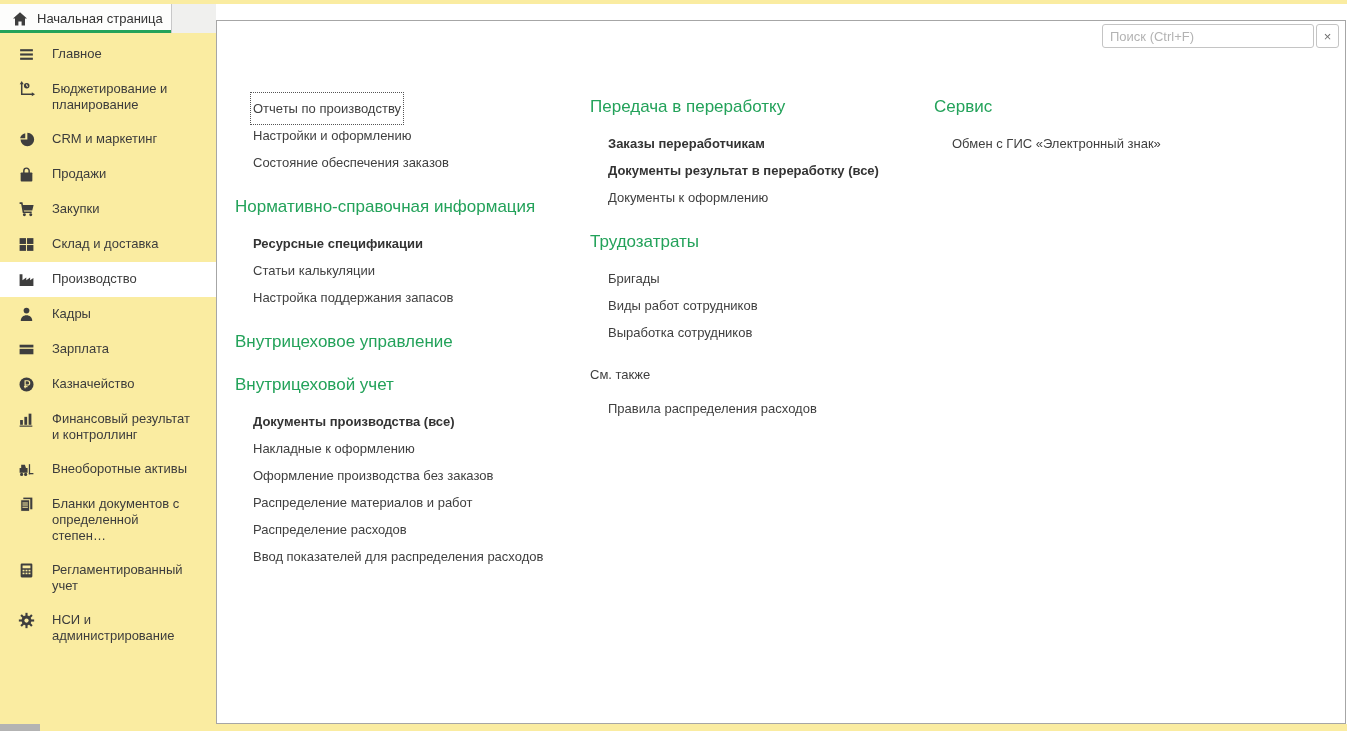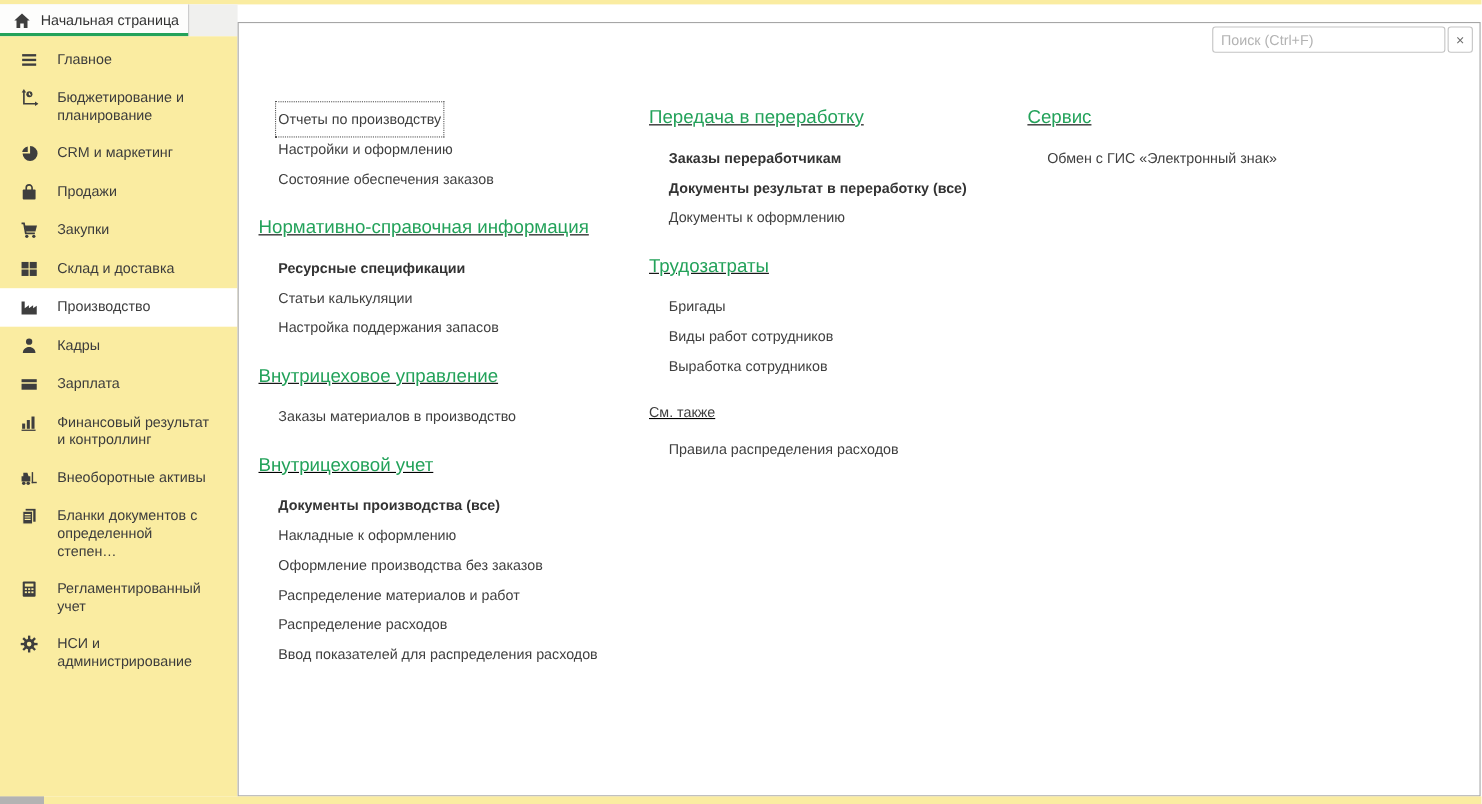--- a/index.html
+++ b/index.html
@@ -55,21 +55,21 @@
   }
   .search-input::placeholder{color:#B3B3B3;}
   .search-close{
     width:23px;height:24px;margin-left:2px;border:1px solid #C4C4C4;border-radius:3px;
     background:#fff;display:flex;align-items:center;justify-content:center;
     font-size:13px;color:#6E6E6E;cursor:pointer;font-family:"Liberation Sans",sans-serif;
   }
 
   
   .menu-columns{position:absolute;top:74px;left:0;right:0;bottom:0;}
-  .col{position:absolute;top:0;text-decoration:underline;}
+  .col{position:absolute;top:0;}
   .col-0{left:18px;width:345px;}
   .col-1{left:373px;width:335px;}
   .col-2{left:717px;width:370px;}
   .section{margin-bottom:19px;}
   .section-title{font-size:17px;line-height:24px;color:var(--green);margin:0 0 11px 0;font-weight:normal;}
   .section-title.plain{font-size:13px;line-height:20px;color:#3F3F3F;margin-bottom:10px;}
   .menu-link{font-size:13px;line-height:27px;color:#3F3F3F;padding-left:18px;cursor:pointer;white-space:nowrap;}
   .menu-link .lbl{display:inline-block;}
   .menu-link.bold{font-weight:bold;color:#333;}
   .menu-link.focused .lbl{outline:1px dotted #555;outline-offset:2px;}
@@ -180,20 +180,30 @@
         <span class="sb-icon">
           <svg width="17" height="17" viewBox="0 0 16 16" fill="currentColor">
             <rect x="1.5" y="3.5" width="13" height="2.6"></rect>
             <rect x="1.5" y="7.4" width="13" height="5.1"></rect>
           </svg>
         </span>
         <span class="sb-label">Зарплата</span>
       </div>
       <div class="sb-item">
         <span class="sb-icon">
+          <svg width="17" height="17" viewBox="0 0 16 16">
+            <circle cx="8" cy="8" r="6.6" fill="currentColor"></circle>
+            <path d="M6.7 11.5 V4.5 H9 a2 2 0 0 1 0 4 H6.7" stroke="#FAECA1" stroke-width="1.1" fill="none"></path>
+            <path d="M5.6 10 H9" stroke="#FAECA1" stroke-width="1.1" fill="none"></path>
+          </svg>
+        </span>
+        <span class="sb-label">Казначейство</span>
+      </div>
+      <div class="sb-item">
+        <span class="sb-icon">
           <svg width="17" height="17" viewBox="0 0 16 16" fill="currentColor">
             <rect x="2" y="8.5" width="2.6" height="4.5"></rect>
             <rect x="6" y="5.5" width="2.6" height="7.5"></rect>
             <rect x="10" y="2.5" width="2.6" height="10.5"></rect>
             <rect x="1.5" y="13.7" width="12" height="1.1"></rect>
           </svg>
         </span>
         <span class="sb-label">Финансовый результат и контроллинг</span>
       </div>
       <div class="sb-item">
@@ -263,21 +273,20 @@
             <div class="menu-link"><span class="lbl">Состояние обеспечения заказов</span></div>
           </div>
           <div class="section">
             <div class="section-title">Нормативно-справочная информация</div>
             <div class="menu-link bold"><span class="lbl">Ресурсные спецификации</span></div>
             <div class="menu-link"><span class="lbl">Статьи калькуляции</span></div>
             <div class="menu-link"><span class="lbl">Настройка поддержания запасов</span></div>
           </div>
           <div class="section">
             <div class="section-title">Внутрицеховое управление</div>
-            <div class="menu-link"><span class="lbl">Заказы материалов в производство</span></div>
           </div>
           <div class="section">
             <div class="section-title">Внутрицеховой учет</div>
             <div class="menu-link bold"><span class="lbl">Документы производства (все)</span></div>
             <div class="menu-link"><span class="lbl">Накладные к оформлению</span></div>
             <div class="menu-link"><span class="lbl">Оформление производства без заказов</span></div>
             <div class="menu-link"><span class="lbl">Распределение материалов и работ</span></div>
             <div class="menu-link"><span class="lbl">Распределение расходов</span></div>
             <div class="menu-link"><span class="lbl">Ввод показателей для распределения расходов</span></div>
           </div>

